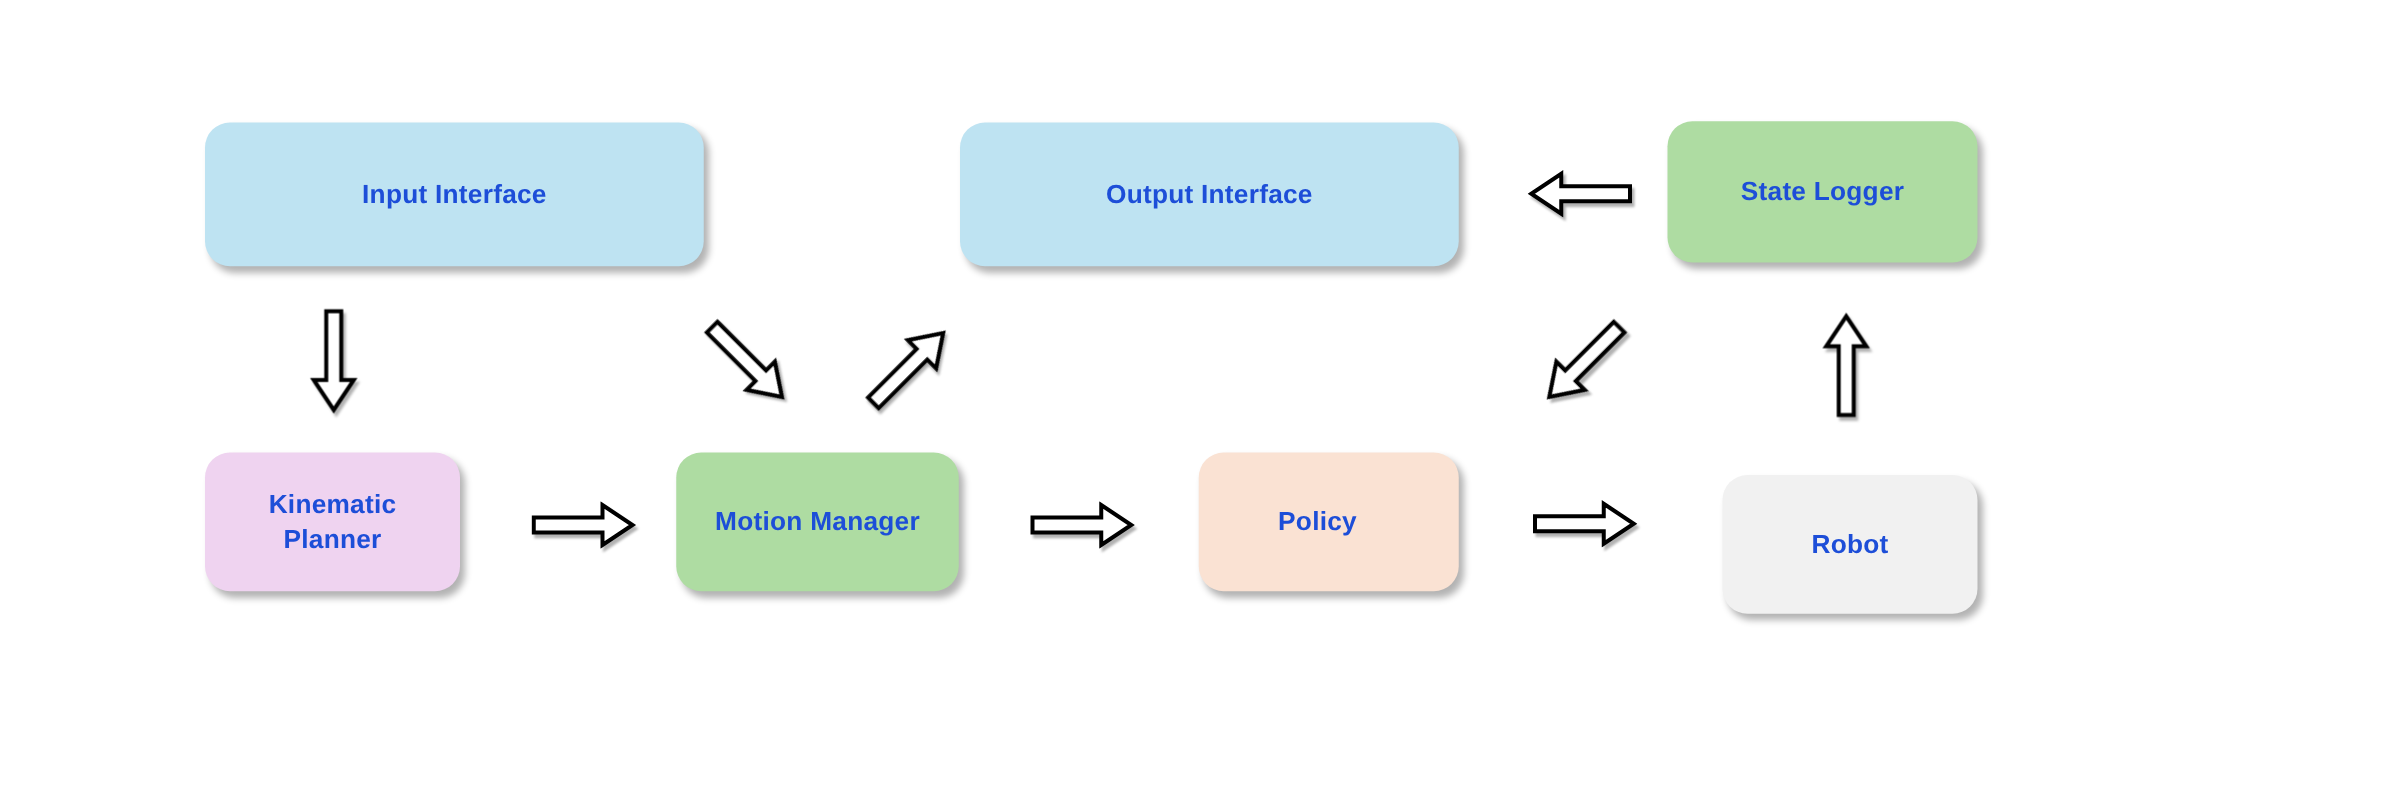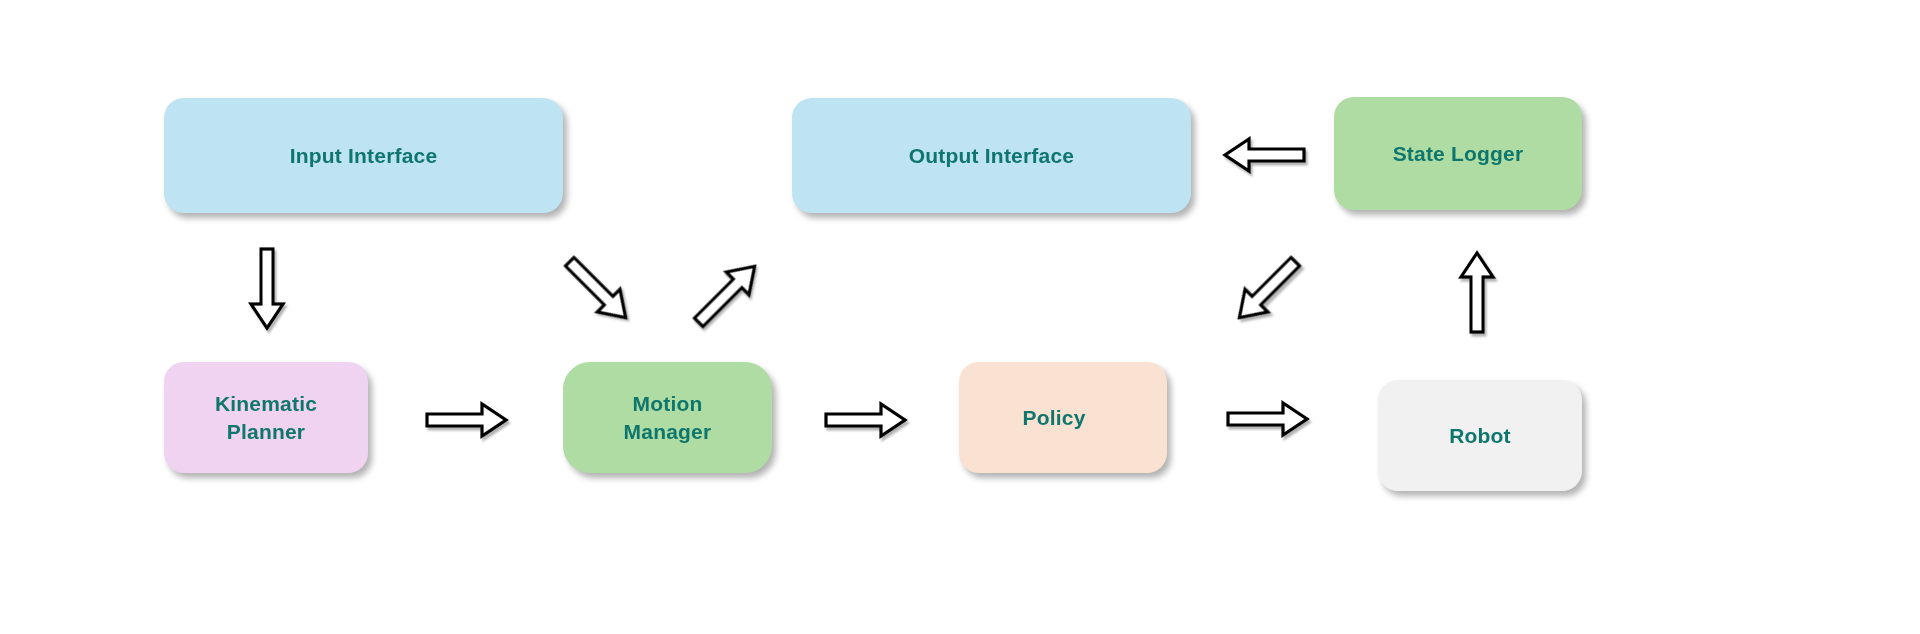--- a/index.html
+++ b/index.html
@@ -18,21 +18,21 @@
   .node {
     position: absolute;
     border-radius: 20px;
     box-shadow: 4px 5px 6px rgba(0,0,0,0.30);
     display: flex;
     align-items: center;
     justify-content: center;
     text-align: center;
     padding: 0 30px;
     box-sizing: border-box;
-    color: #0f766e;
+    color: #1d4ed8;
     font-size: 21px;
     font-weight: 700;
     line-height: 28px;
     letter-spacing: 0.2px;
   }
   .arrow {
     position: absolute;
     width: 84px;
     height: 38px;
   }
@@ -46,24 +46,24 @@
   .rot0    { filter: drop-shadow(2px 3px 1px rgba(0,0,0,0.30)); }
   .rot90   { transform: rotate(90deg);  filter: drop-shadow(3px -2px 1px rgba(0,0,0,0.30)); }
   .rotm90  { transform: rotate(-90deg); filter: drop-shadow(-3px 2px 1px rgba(0,0,0,0.30)); }
   .rot180  { transform: rotate(180deg); filter: drop-shadow(-2px -3px 1px rgba(0,0,0,0.30)); }
   .rot45   { transform: rotate(45deg);  filter: drop-shadow(3.5px 0.7px 1px rgba(0,0,0,0.30)); }
   .rotm45  { transform: rotate(-45deg); filter: drop-shadow(-0.7px 3.5px 1px rgba(0,0,0,0.30)); }
   .rot135  { transform: rotate(135deg); filter: drop-shadow(0.7px -3.5px 1px rgba(0,0,0,0.30)); }
 
   
   #n-input    { left: 164px;  top: 98px;  width: 399px; height: 115px; }
-  #n-output   { left: 768px;  top: 98px;  width: 399px; height: 115px; margin-left: 24px; }
+  #n-output   { left: 768px;  top: 98px;  width: 399px; height: 115px; }
   #n-state    { left: 1334px; top: 97px;  width: 248px; height: 113px; }
   #n-kin      { left: 164px;  top: 362px; width: 204px; height: 111px; }
-  #n-motion   { left: 563px;  top: 362px; width: 209px; height: 111px; border-radius: 27px; }
+  #n-motion   { left: 541px;  top: 362px; width: 226px; height: 111px; }
   #n-policy   { left: 959px;  top: 362px; width: 208px; height: 111px; }
   #n-robot    { left: 1378px; top: 380px; width: 204px; height: 111px; }
 
   
   #a-input-kin      { left: 225px;  top: 270px; }
   #a-kin-motion     { left: 425px;  top: 401px; }
   #a-input-motion   { left: 556px;  top: 271px; }
   #a-motion-output  { left: 685px;  top: 275px; }
   #a-motion-policy  { left: 824px;  top: 401px; }
   #a-policy-robot   { left: 1226px; top: 400px; }

